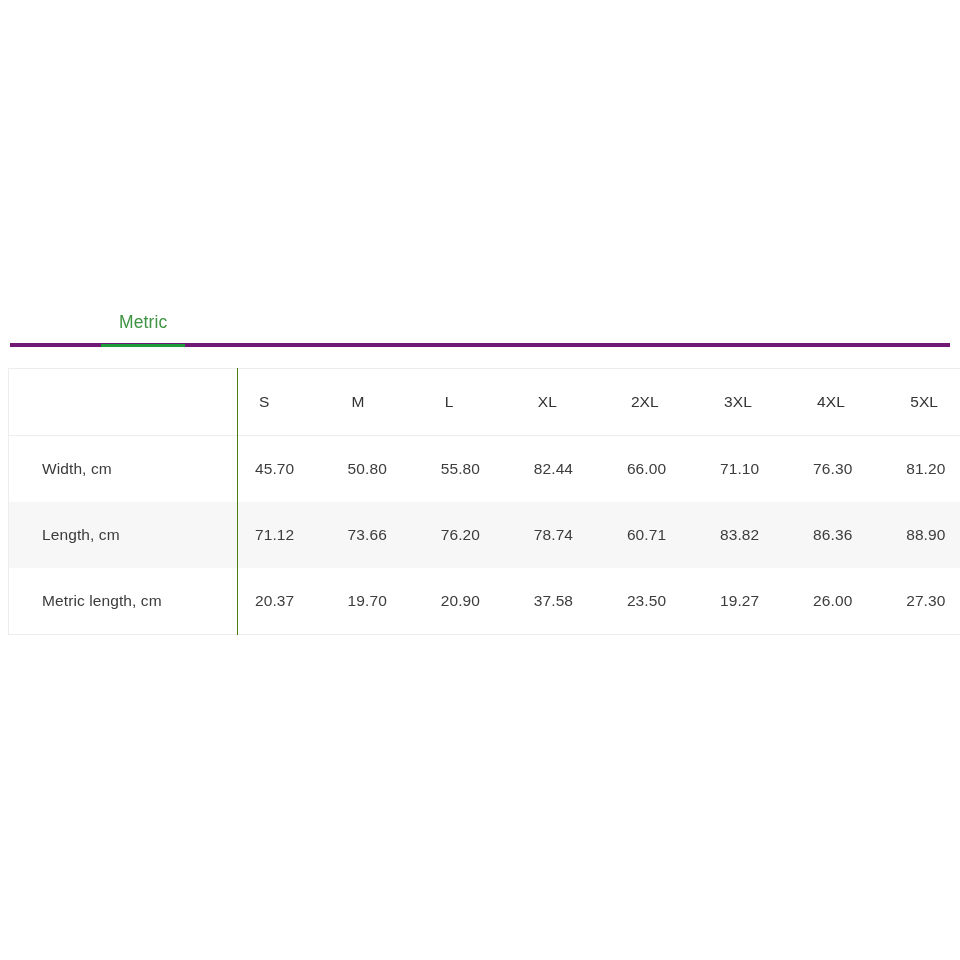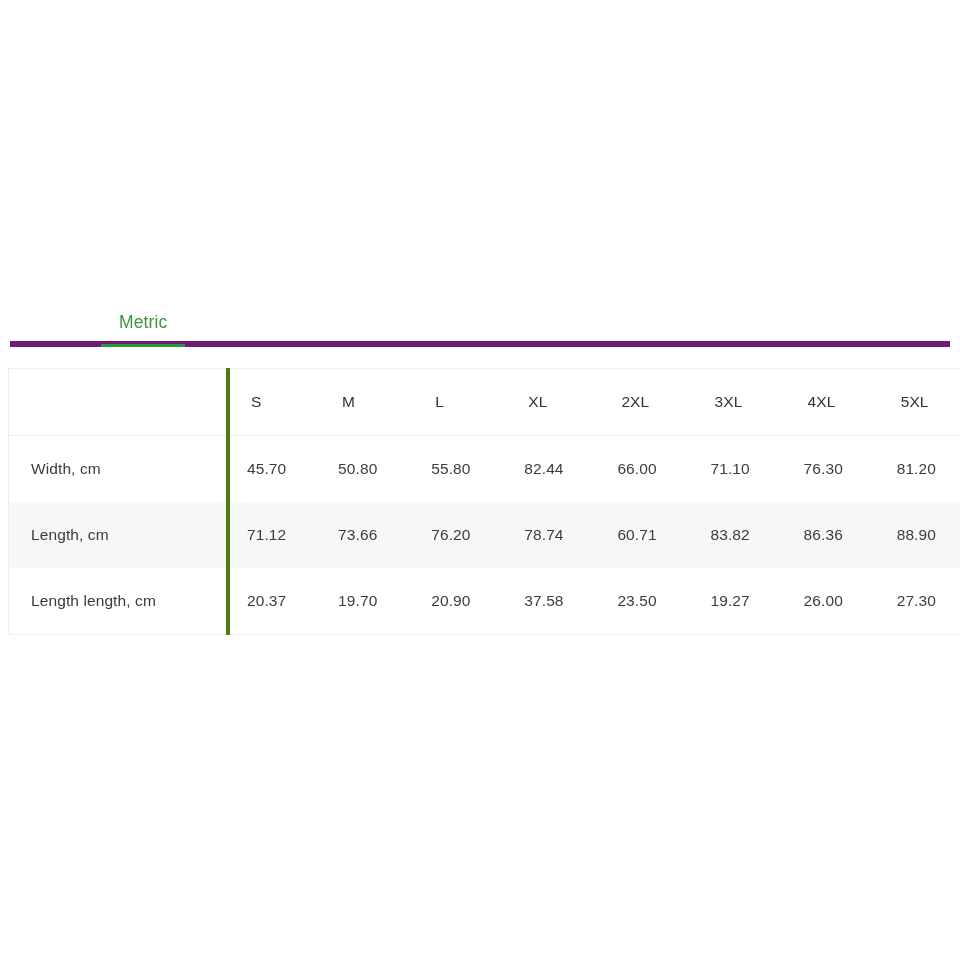--- a/index.html
+++ b/index.html
@@ -28,21 +28,21 @@
     left: 0;
     top: 300px;
     width: 960px;
   }
 
   
   .tabs {
     position: relative;
     height: 47px;
     margin: 0 10px 0 10px;
-    border-bottom: 6px solid #701a75;
+    border-bottom: 4px solid #701a75;
     box-sizing: border-box;
   }
   .tab {
     position: absolute;
     left: 91px;
     top: 0;
     height: 47px;
     padding: 0 18px;
     display: flex;
     align-items: center;
@@ -80,22 +80,22 @@
     padding: 0;
     height: 66px;
     color: #3b3b3b;
     font-size: 15.5px;
     letter-spacing: .1px;
   }
   
   table.size-table th.lbl,
   table.size-table td.lbl {
     width: 195px;
-    padding-left: 22px;
-    border-right: 4px solid #4d7c0f;
+    padding-left: 33px;
+    border-right: 1px solid #4d7c0f;
   }
   table.size-table thead th {
     color: #333333;
     font-size: 15.5px;
   }
   table.size-table thead tr {
     border-bottom: 1px solid #ededed;
   }
   table.size-table thead th.val {
     padding-left: 21px;
@@ -167,21 +167,21 @@
             <td class="val">73.66</td>
             <td class="val">76.20</td>
             <td class="val">78.74</td>
             <td class="val">60.71</td>
             <td class="val">83.82</td>
             <td class="val">86.36</td>
             <td class="val">88.90</td>
           </tr>
 
           <tr>
-            <td class="lbl">Length length, cm</td>
+            <td class="lbl">Metric length, cm</td>
             <td class="val">20.37</td>
             <td class="val">19.70</td>
             <td class="val">20.90</td>
             <td class="val">37.58</td>
             <td class="val">23.50</td>
             <td class="val">19.27</td>
             <td class="val">26.00</td>
             <td class="val">27.30</td>
           </tr>
 

